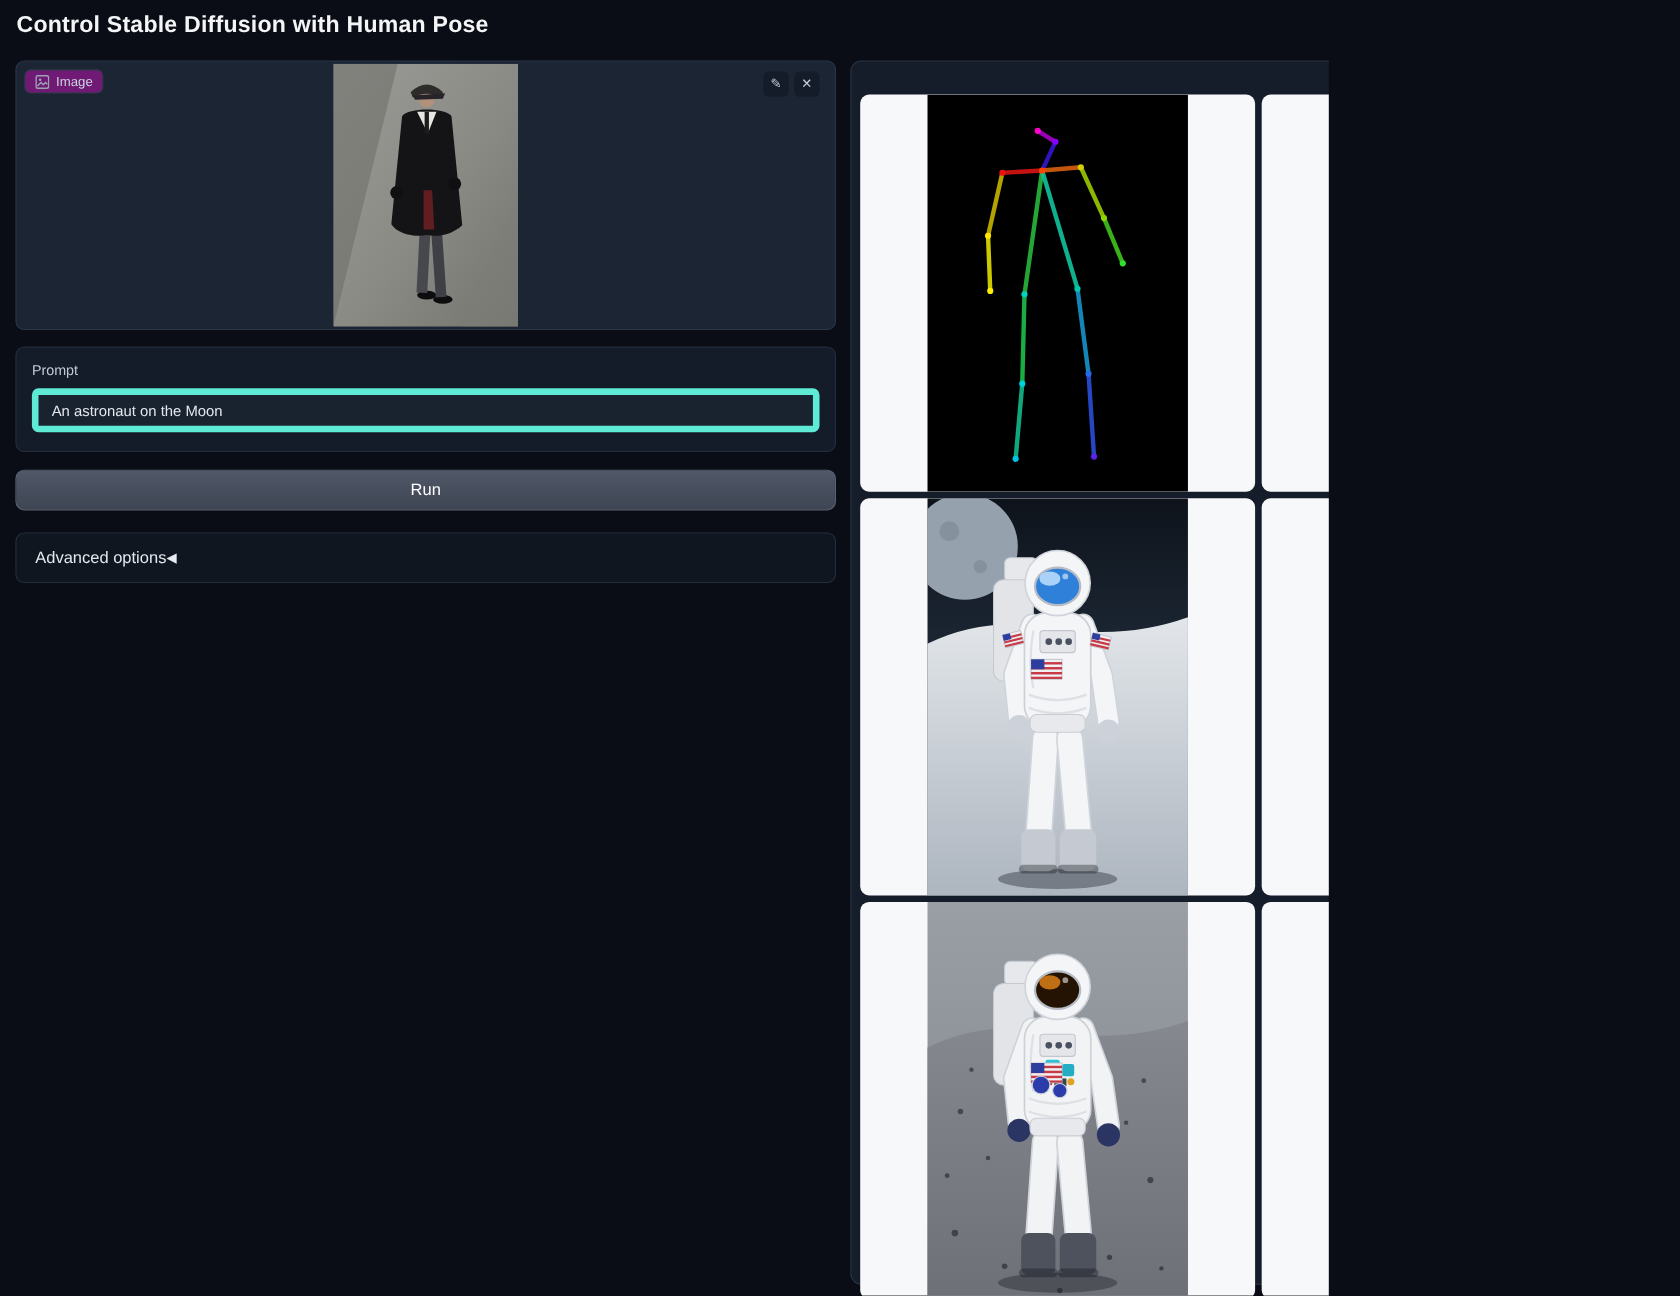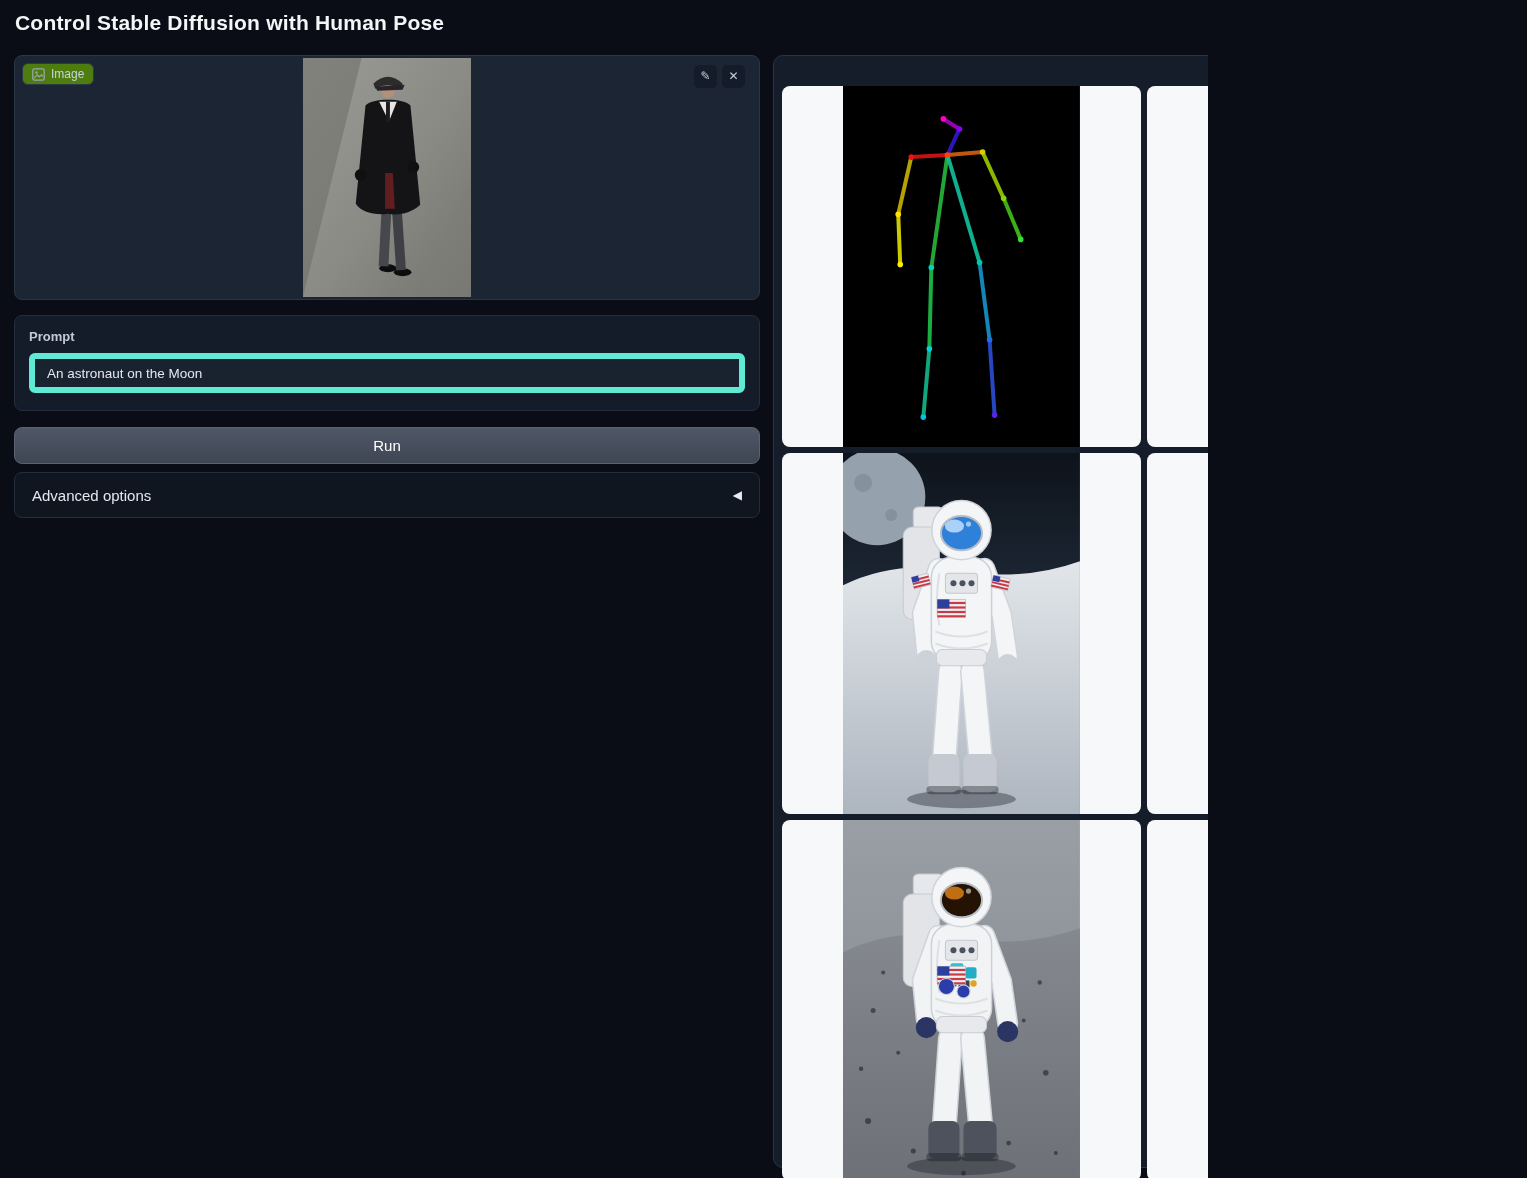--- a/index.html
+++ b/index.html
@@ -16,56 +16,56 @@
   
   .left { position:absolute; left:14px; top:55px; width:746px; }
   .panel { border-radius:8px; }
   .image-panel {
     position:relative; height:245px;
     background:#1c2533; border:1px solid #2a3546;
   }
   .badge {
     position:absolute; top:7px; left:7px; z-index:3;
     display:flex; align-items:center; gap:6px;
-    background:#4d7c0f; border:1px solid #2d3949; border-radius:6px;
+    background:#701a75; border:1px solid #2d3949; border-radius:6px;
     padding:3px 9px; font-size:12px; color:#c9d2dd;
   }
   .badge svg { display:block; }
   .img-actions { position:absolute; top:9px; right:14px; z-index:3; display:flex; gap:5px; }
   .iconbtn {
     width:23px; height:23px; border:0; border-radius:5px; cursor:pointer;
     background:#141c29; color:#c8d0da; font-size:12px; line-height:23px;
     display:flex; align-items:center; justify-content:center;
     font-family:"DejaVu Sans",sans-serif;
   }
   .photo {
     position:absolute; top:2px; bottom:2px; left:50%; width:168px;
     transform:translateX(-50%); cursor:pointer;
   }
   .photo svg { width:100%; height:100%; display:block; }
   .prompt-panel {
     margin-top:15px; height:96px; padding:13px 14px;
     background:#151c29; border:1px solid #242e3e;
   }
-  .prompt-label { display:block; font-size:13px; color:#c3cad6; margin-bottom:9px;font-weight:bold; }
+  .prompt-label { display:block; font-size:13px; color:#c3cad6; margin-bottom:9px; }
   .textbox {
     width:100%; height:40px; border-radius:6px; padding:0 12px;
     background:#19222f; border:6px solid #5eead4; outline:none;
     color:#e3e7ee; font-size:13.5px; font-family:"Liberation Sans",sans-serif;
   }
   .run {
     margin-top:16px; width:100%; height:37px; border-radius:8px; cursor:pointer;
     background:linear-gradient(180deg,#505766 0%,#3e4553 100%);
     border:1px solid #5a6273; color:#ffffff; font-size:15px; font-weight:400;
     font-family:"Liberation Sans",sans-serif;
   }
   .accordion {
-    margin-top:8px; height:46px; border-radius:8px; cursor:pointer;
+    margin-top:20px; height:46px; border-radius:8px; cursor:pointer;
     background:#10161f; border:1px solid #232d3c;
-    display:flex; align-items:center; justify-content:space-between; padding:0 17px;
+    display:flex; align-items:center; padding:0 17px;
     font-size:15px; color:#e3e7ee;
   }
   .accordion .arrow { font-size:12px; color:#e8ebf0; }
   
   .gallery {
     position:absolute; left:773px; top:55px; width:742px; height:1113px;
     background:#161d2a; border:1px solid #2a3442; border-radius:10px; padding:8px;
   }
   .grid {
     width:100%; height:100%; display:grid;

